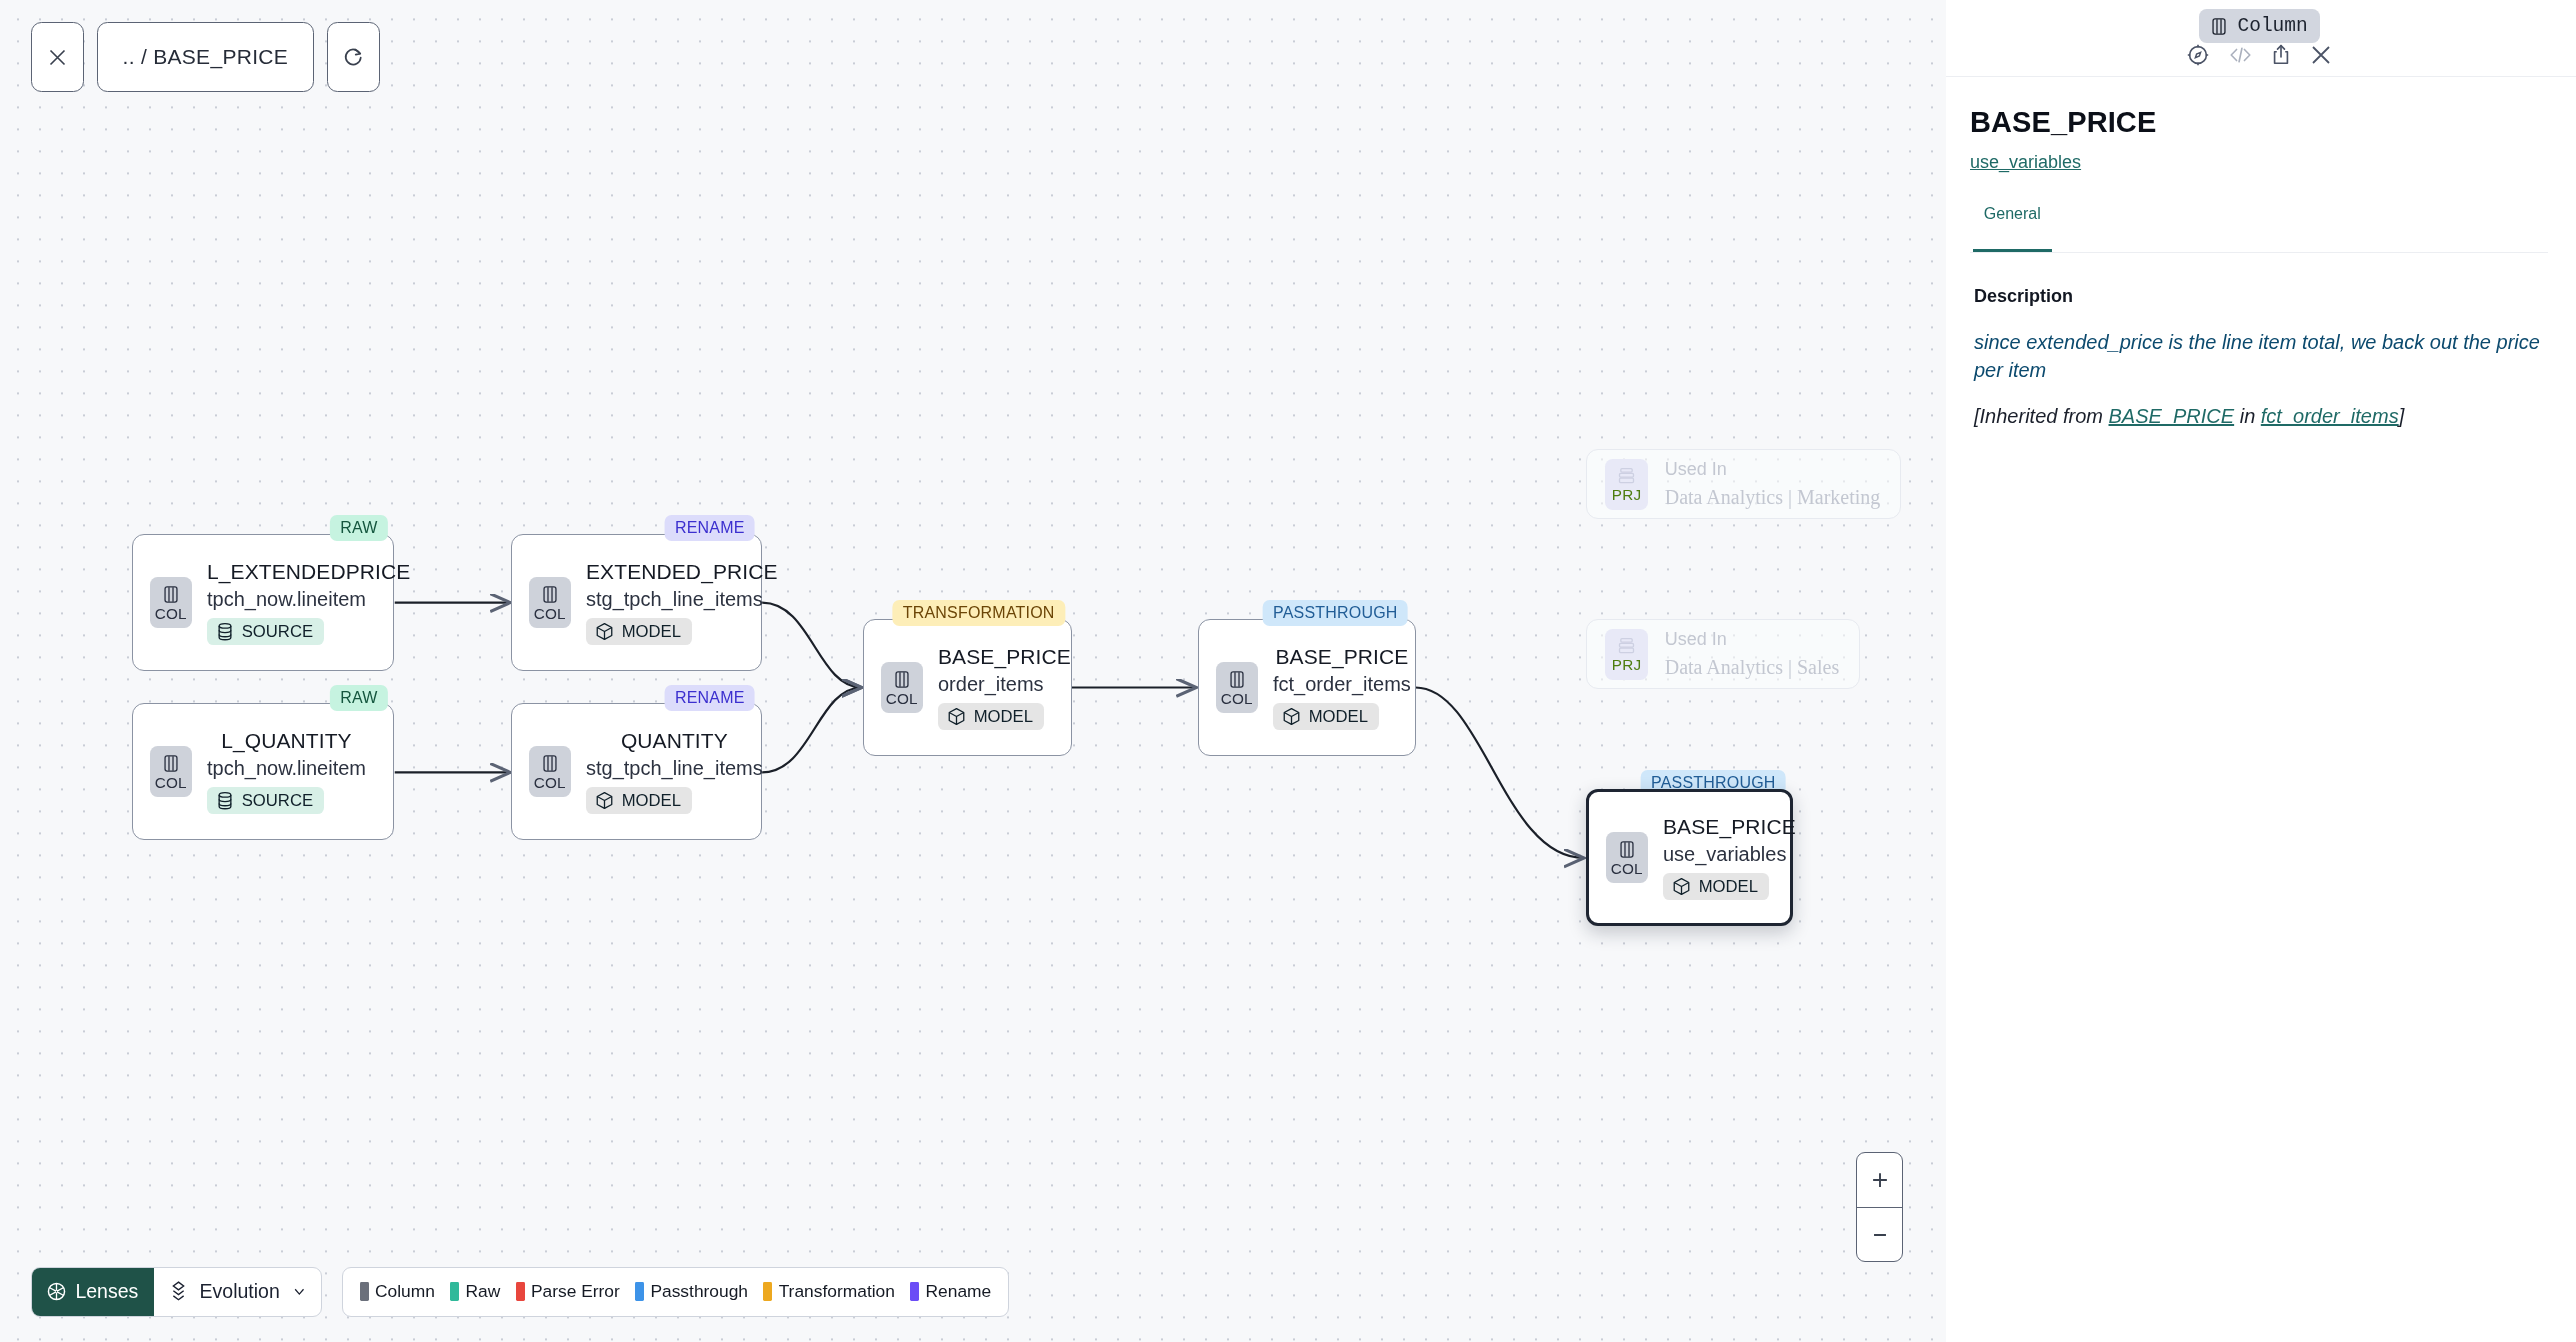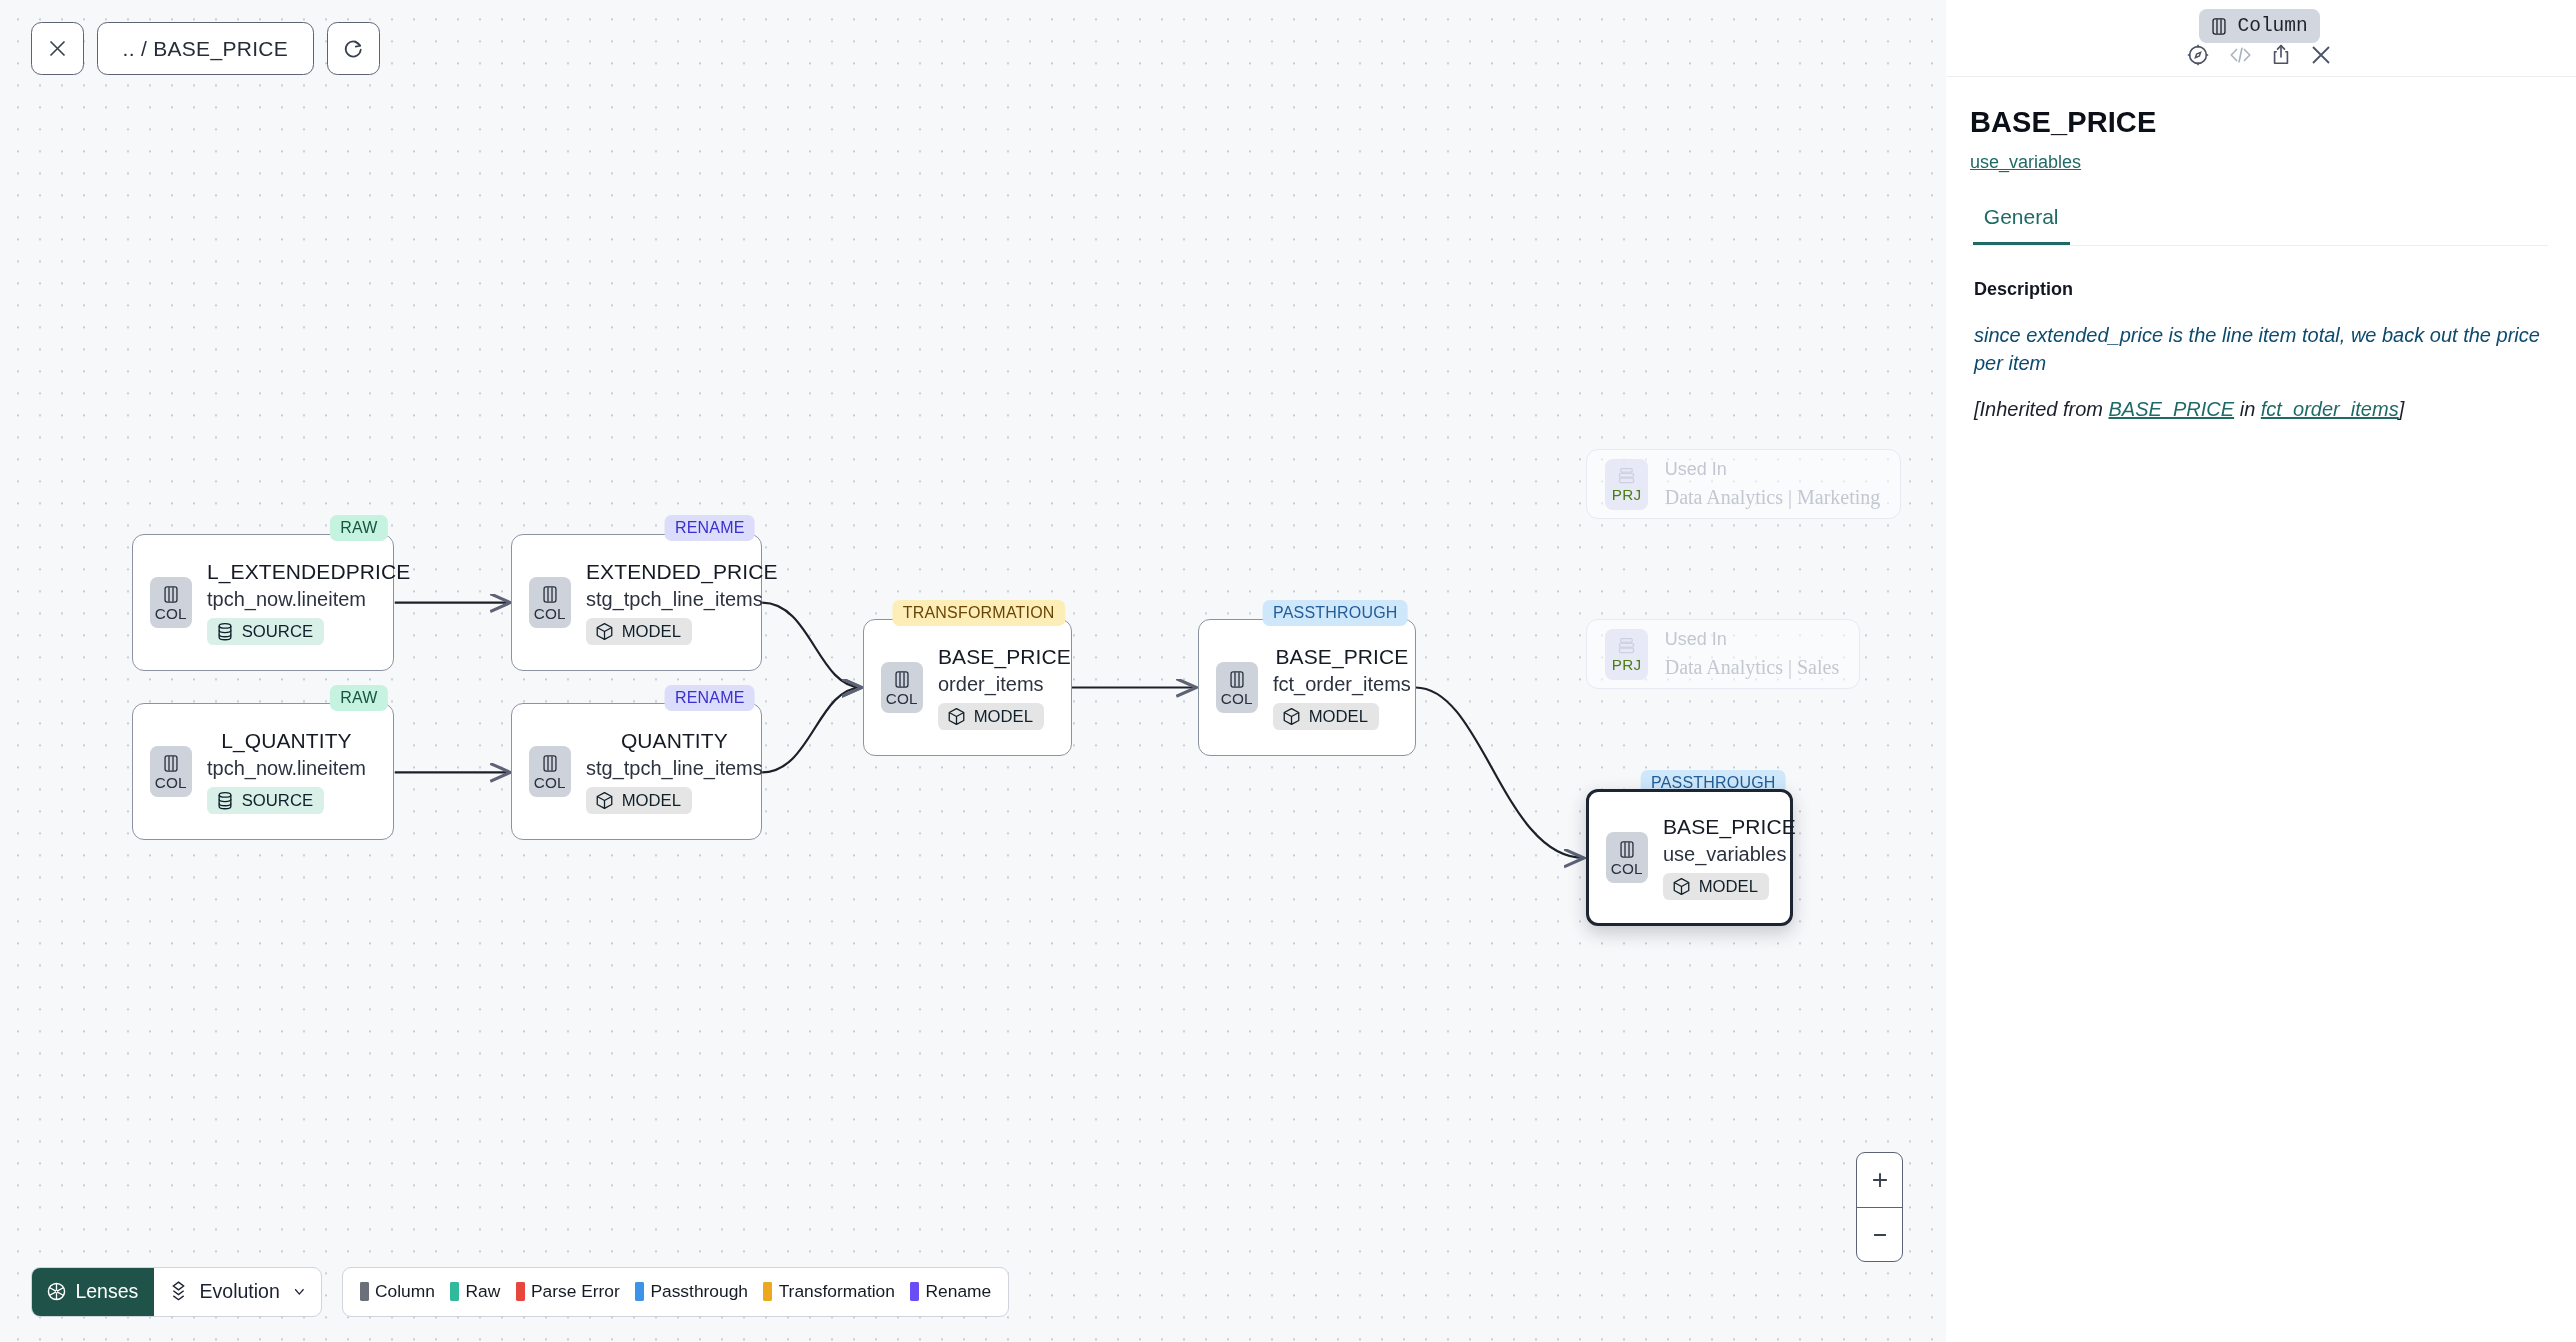--- a/index.html
+++ b/index.html
@@ -20,21 +20,21 @@
     background-size: 22px 22px;
     background-position: 7px 8.4px;
     overflow: hidden;
     flex: none;
   }
 
   
   .tl-toolbar { position: absolute; left: 31px; top: 22px; display: flex; align-items: center; gap: 12.5px; z-index: 40; }
   .tl-btn {
     background: #fff; border: 1.5px solid #5b6374; border-radius: 10.4px;
-    height: 53px; display: flex; align-items: center; justify-content: center;
+    height: 70px; display: flex; align-items: center; justify-content: center;
     color: #39404e; cursor: pointer;
   }
   .tl-btn.square { width: 53px; }
   .tl-btn.crumb { padding: 0 25px; font-size: 21px; color: #262c38; letter-spacing: 0.3px; white-space: nowrap; }
 
   
   .node {
     position: absolute; background: #fff;
     border: 1.5px solid #8b93a3; border-radius: 12px;
     z-index: 10;
@@ -121,21 +121,21 @@
     display: inline-flex; align-items: center; gap: 9.7px;
     background: #d2d6df; border-radius: 7.7px; padding: 6.3px 12.5px 6.3px 10.4px;
     font-family: "Liberation Mono", monospace; font-size: 19.5px; color: #1c222e; cursor: pointer;
   }
   .head-icons { display: flex; align-items: center; gap: 17.4px; color: #4b5366; }
   .head-icons .ico { cursor: pointer; display: flex; }
   .panel-body { padding: 29px 28px 0 24px; }
   .panel-title { font-size: 29px; font-weight: bold; color: #0b0f18; letter-spacing: 0.1px; }
   .panel-link { display: inline-block; margin-top: 12.5px; font-size: 18px; color: #1f6a66; text-decoration: underline; cursor: pointer; }
   .tabs { margin-top: 32px; border-bottom: 1.4px solid #eceef2; display: flex; padding-left: 2.8px; }
-  .tab { font-size: 21px; color: #1f6a66; padding: 0 11px 13px 11px; border-bottom: 3.5px solid #1f6a66; cursor: pointer; }
+  .tab { font-size: 16px; color: #1f6a66; padding: 0 11px 26px 11px; border-bottom: 3.5px solid #1f6a66; cursor: pointer; }
   .section { padding: 33px 32px 0 28px; }
   .sec-label { font-size: 18px; font-weight: bold; color: #121722; }
   .desc { margin-top: 21px; font-size: 20px; font-style: italic; color: #0c4a6e; line-height: 1.42; }
   .desc-inherit { margin-top: 18px; font-size: 20px; font-style: italic; color: #1a1f2b; line-height: 1.42; }
   .desc-inherit a { color: #1f6a66; text-decoration: underline; font-style: italic; cursor: pointer; }
 </style>
 </head>
 <body>
 
 <div id="app">

